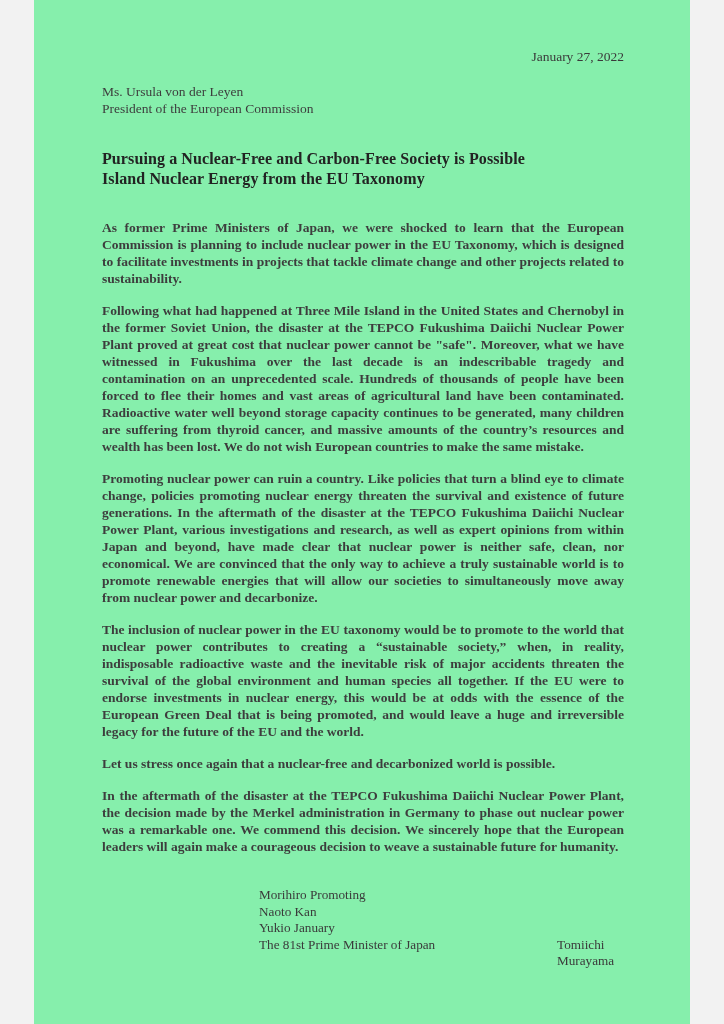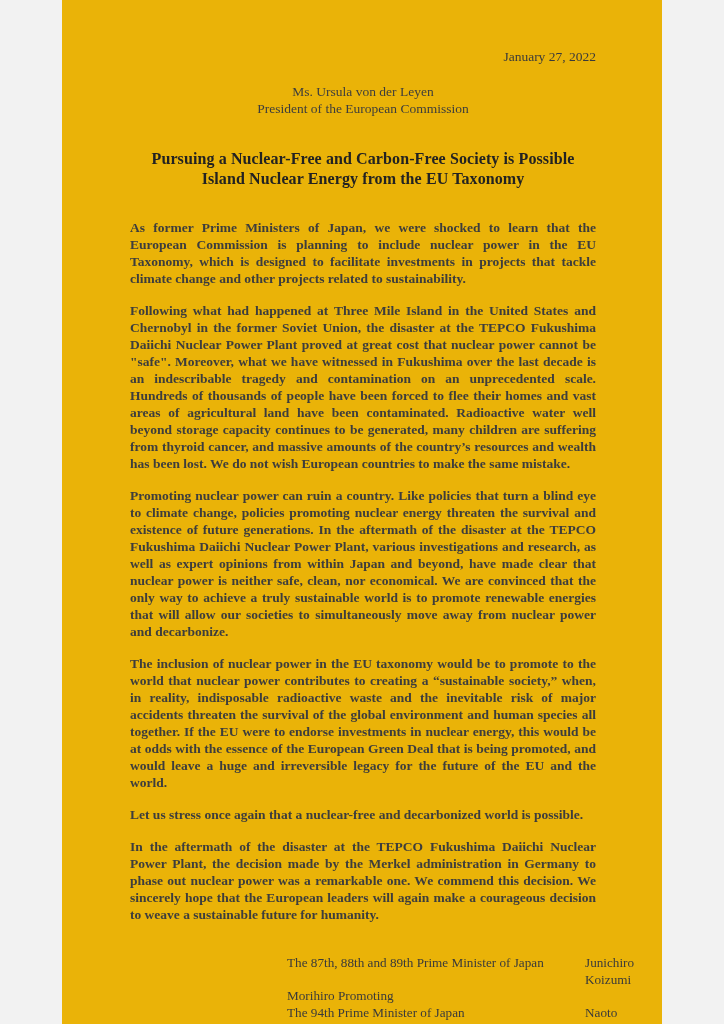--- a/index.html
+++ b/index.html
@@ -1,38 +1,38 @@
 <!DOCTYPE html>
 <html><head>
 <meta charset="utf-8">
 <style>
   * { margin: 0; padding: 0; box-sizing: border-box; }
   html, body { background: #f2f2f2; }
   .page {
     position: relative;
-    width: 600px;
+    width: 656px;
     height: 1024px;
     margin: 0 auto;
-    background: #eab308;
+    background: #86efac;
     padding: 48px 66px 40px 68px;
     font-family: "Liberation Serif", "DejaVu Serif", serif;
     color: #3d3d3d;
     font-size: 13.5px;
     line-height: 17px;
     overflow: hidden;
   }
   .date-line {
     text-align: right;
     margin-bottom: 18px;
     color: #3a3a3a;
   }
   .recipient { margin-bottom: 32px; }
-  .recipient div { line-height: 17px; text-align: center; }
+  .recipient div { line-height: 17px; }
   .letter-title {
-    text-align: center;
+    text-align: left;
     font-weight: bold;
     color: #222222;
     font-size: 16px;
     line-height: 20px;
     margin-bottom: 30px;
     letter-spacing: 0.1px;
   }
   .body p {
     text-align: justify;
     margin: 0 0 15px 0;
@@ -70,31 +70,27 @@
     <p>As former Prime Ministers of Japan, we were shocked to learn that the European Commission is planning to include nuclear power in the EU Taxonomy, which is designed to facilitate investments in projects that tackle climate change and other projects related to sustainability.</p>
     <p>Following what had happened at Three Mile Island in the United States and Chernobyl in the former Soviet Union, the disaster at the TEPCO Fukushima Daiichi Nuclear Power Plant proved at great cost that nuclear power cannot be "safe". Moreover, what we have witnessed in Fukushima over the last decade is an indescribable tragedy and contamination on an unprecedented scale. Hundreds of thousands of people have been forced to flee their homes and vast areas of agricultural land have been contaminated. Radioactive water well beyond storage capacity continues to be generated, many children are suffering from thyroid cancer, and massive amounts of the country’s resources and wealth has been lost. We do not wish European countries to make the same mistake.</p>
     <p>Promoting nuclear power can ruin a country. Like policies that turn a blind eye to climate change, policies promoting nuclear energy threaten the survival and existence of future generations. In the aftermath of the disaster at the TEPCO Fukushima Daiichi Nuclear Power Plant, various investigations and research, as well as expert opinions from within Japan and beyond, have made clear that nuclear power is neither safe, clean, nor economical. We are convinced that the only way to achieve a truly sustainable world is to promote renewable energies that will allow our societies to simultaneously move away from nuclear power and decarbonize.</p>
     <p>The inclusion of nuclear power in the EU taxonomy would be to promote to the world that nuclear power contributes to creating a “sustainable society,” when, in reality, indisposable radioactive waste and the inevitable risk of major accidents threaten the survival of the global environment and human species all together. If the EU were to endorse investments in nuclear energy, this would be at odds with the essence of the European Green Deal that is being promoted, and would leave a huge and irreversible legacy for the future of the EU and the world.</p>
     <p>Let us stress once again that a nuclear-free and decarbonized world is possible.</p>
     <p>In the aftermath of the disaster at the TEPCO Fukushima Daiichi Nuclear Power Plant, the decision made by the Merkel administration in Germany to phase out nuclear power was a remarkable one. We commend this decision. We sincerely hope that the European leaders will again make a courageous decision to weave a sustainable future for humanity.</p>
   </div>
 
   <div class="signatures">
     <div class="sig-row">
-      <div class="sig-title">The 87th, 88th and 89th Prime Minister of Japan</div>
-      <div class="sig-name">Junichiro Koizumi</div>
-    </div>
-    <div class="sig-row">
       <div class="sig-name">Morihiro Promoting</div>
     </div>
     <div class="sig-row">
-      <div class="sig-title">The 94th Prime Minister of Japan</div>
       <div class="sig-name">Naoto Kan</div>
     </div>
     <div class="sig-row">
       <div class="sig-name">Yukio January</div>
     </div>
     <div class="sig-row">
+      <div class="sig-title">The 81st Prime Minister of Japan</div>
       <div class="sig-name">Tomiichi Murayama</div>
     </div>
   </div>
 
 </div>
 
 </body></html>

